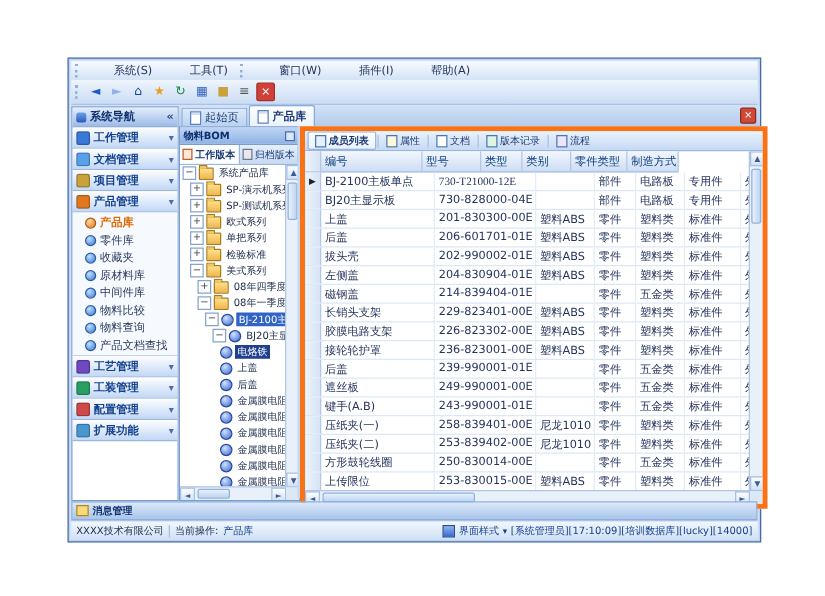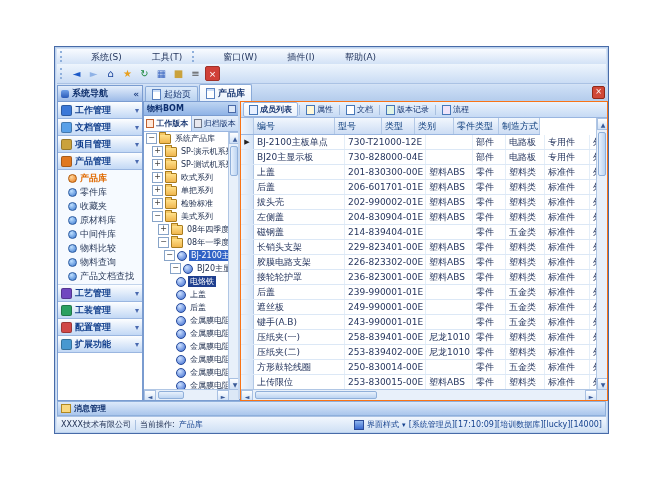--- a/index.html
+++ b/index.html
@@ -79,21 +79,21 @@
           color:#3a5a98;background:linear-gradient(#fdfeff,#cfe0f6);border:1px solid #a8c0e2;}
   .sc-track{flex:1;position:relative;}
   .sc-thumb-v{position:absolute;left:1px;right:1px;top:2px;height:28px;border-radius:2px;
               background:linear-gradient(90deg,#e8f1fc,#bcd4f2);border:1px solid #90b0da;}
   .sc-thumb-h{position:absolute;top:1px;bottom:1px;left:2px;width:24px;border-radius:2px;
               background:linear-gradient(#e8f1fc,#bcd4f2);border:1px solid #90b0da;}
   .sc-corner{position:absolute;right:0;bottom:0;width:10px;height:10px;background:#dce8f6;}
   
   .splitter{position:absolute;left:183px;top:54px;width:2px;height:298px;background:#c6d8f0;}
   
-  .detail-panel{position:absolute;left:185px;top:54px;width:366px;height:298px;background:#fff;border:1px solid #f97316;
+  .detail-panel{position:absolute;left:185px;top:54px;width:366px;height:298px;background:#fff;border:4px solid #f97316;
                 display:flex;flex-direction:column;overflow:hidden;}
   .detail-tabs{height:15px;display:flex;align-items:center;gap:1px;padding-left:2px;
                background:linear-gradient(#eaf2fc,#c6daf4);border-bottom:1px solid #9ab6e0;}
   .detail-tab{display:flex;align-items:center;gap:2px;padding:0 5px;height:13px;font-size:8px;color:#1c3a74;white-space:nowrap;}
   .detail-tab.active{background:linear-gradient(#fff,#e8f1fc);border:1px solid #9ab6e0;border-radius:2px;font-weight:bold;}
   .dt-sep{width:1px;height:10px;background:#a8c0e0;}
   .dt-ic{width:7px;height:8px;border:1px solid #4878b8;flex:0 0 auto;}
   .list-icon{background:#e8f0ff;}
   .properties-icon{background:#fff8d8;}
   .document-icon{background:#ffffff;}
@@ -413,21 +413,21 @@
             <div class="gh-cell" style="width: 40px;">型号</div>
             <div class="gh-cell" style="width: 26px;">类型</div>
             <div class="gh-cell" style="width: 32px;">类别</div>
             <div class="gh-cell" style="width: 38px;">零件类型</div>
             <div class="gh-cell" style="width: 34px;">制造方式</div>
           </div>
         <div id="grid-body">
             <div class="grid-row">
               <div class="gr-cell gutter">▶</div>
               <div class="gr-cell" style="width: 84px;">BJ-2100主板单点</div>
-              <div class="gr-cell" style="width: 74px;">730-T21000-12E</div>
+              <div class="gr-cell" style="width: 74px; font-family: Liberation Serif, serif;">730-T21000-12E</div>
               <div class="gr-cell" style="width: 40px;"></div>
               <div class="gr-cell" style="width: 26px;">部件</div>
               <div class="gr-cell" style="width: 32px;">电路板</div>
               <div class="gr-cell" style="width: 38px;">专用件</div>
               <div class="gr-cell" style="width: 34px;">外协</div>
             </div>
             <div class="grid-row">
               <div class="gr-cell gutter"></div>
               <div class="gr-cell" style="width: 84px;">BJ20主显示板</div>
               <div class="gr-cell" style="width: 74px;">730-828000-04E</div>

